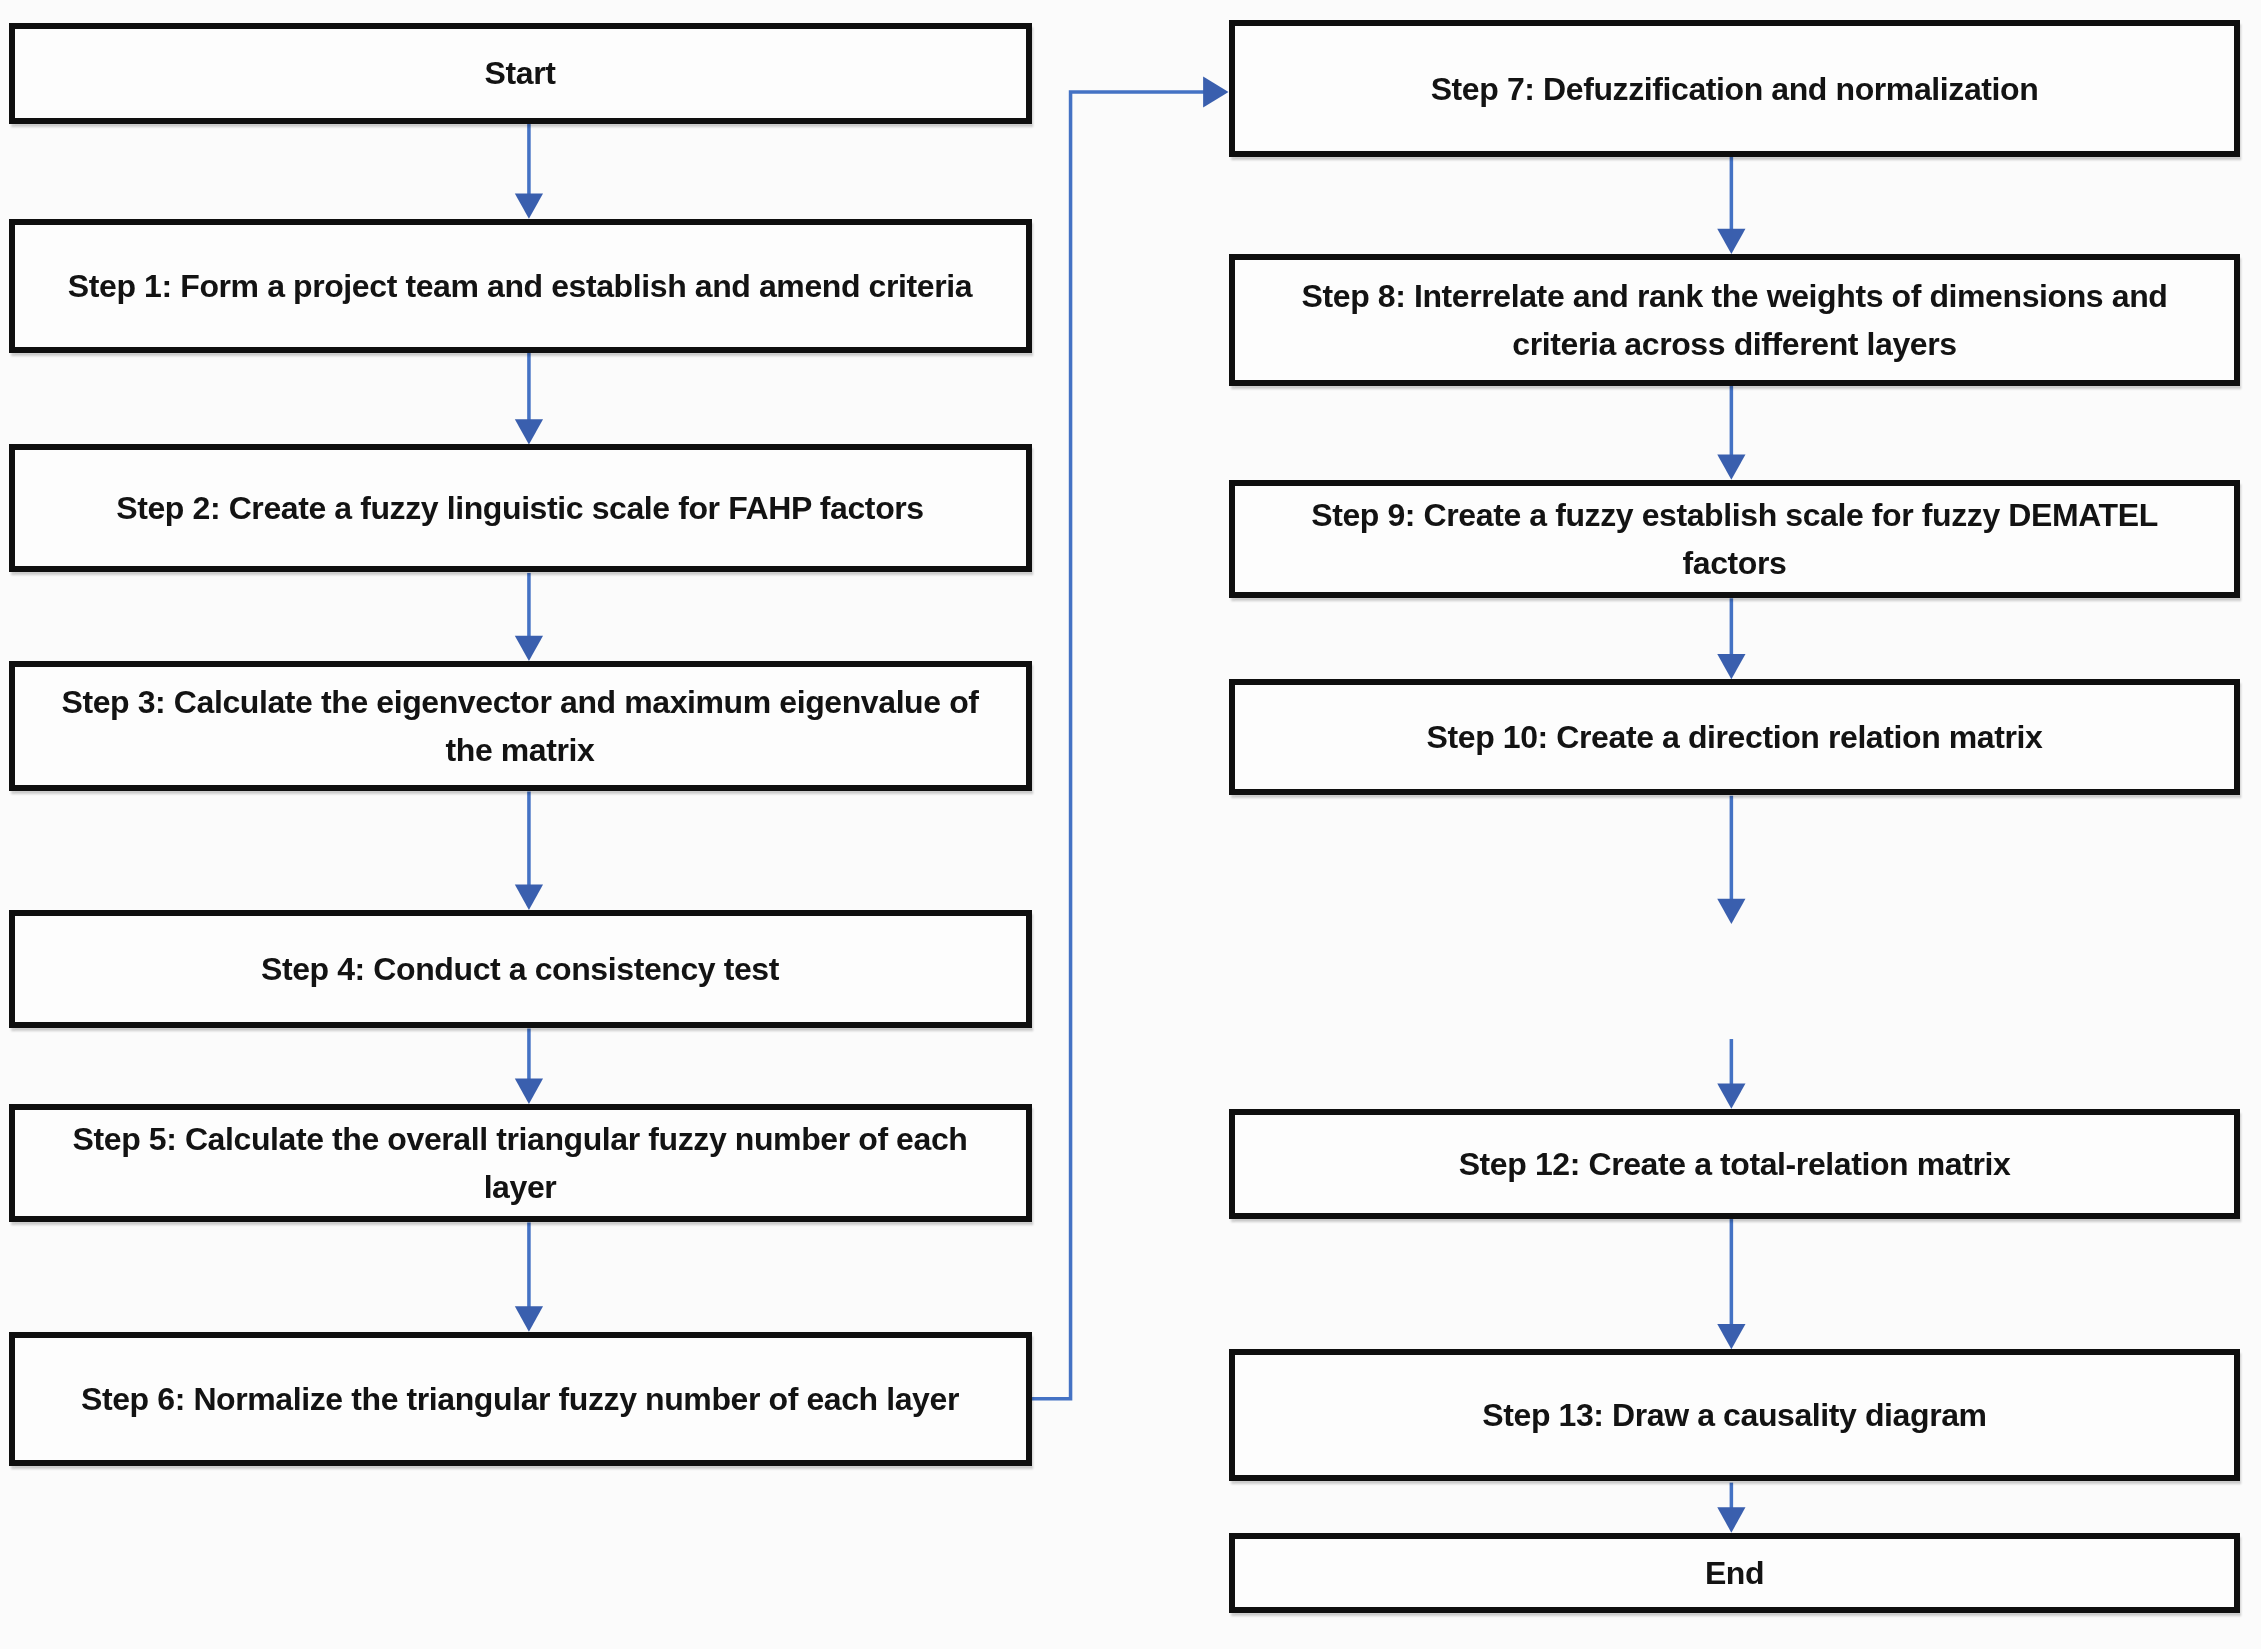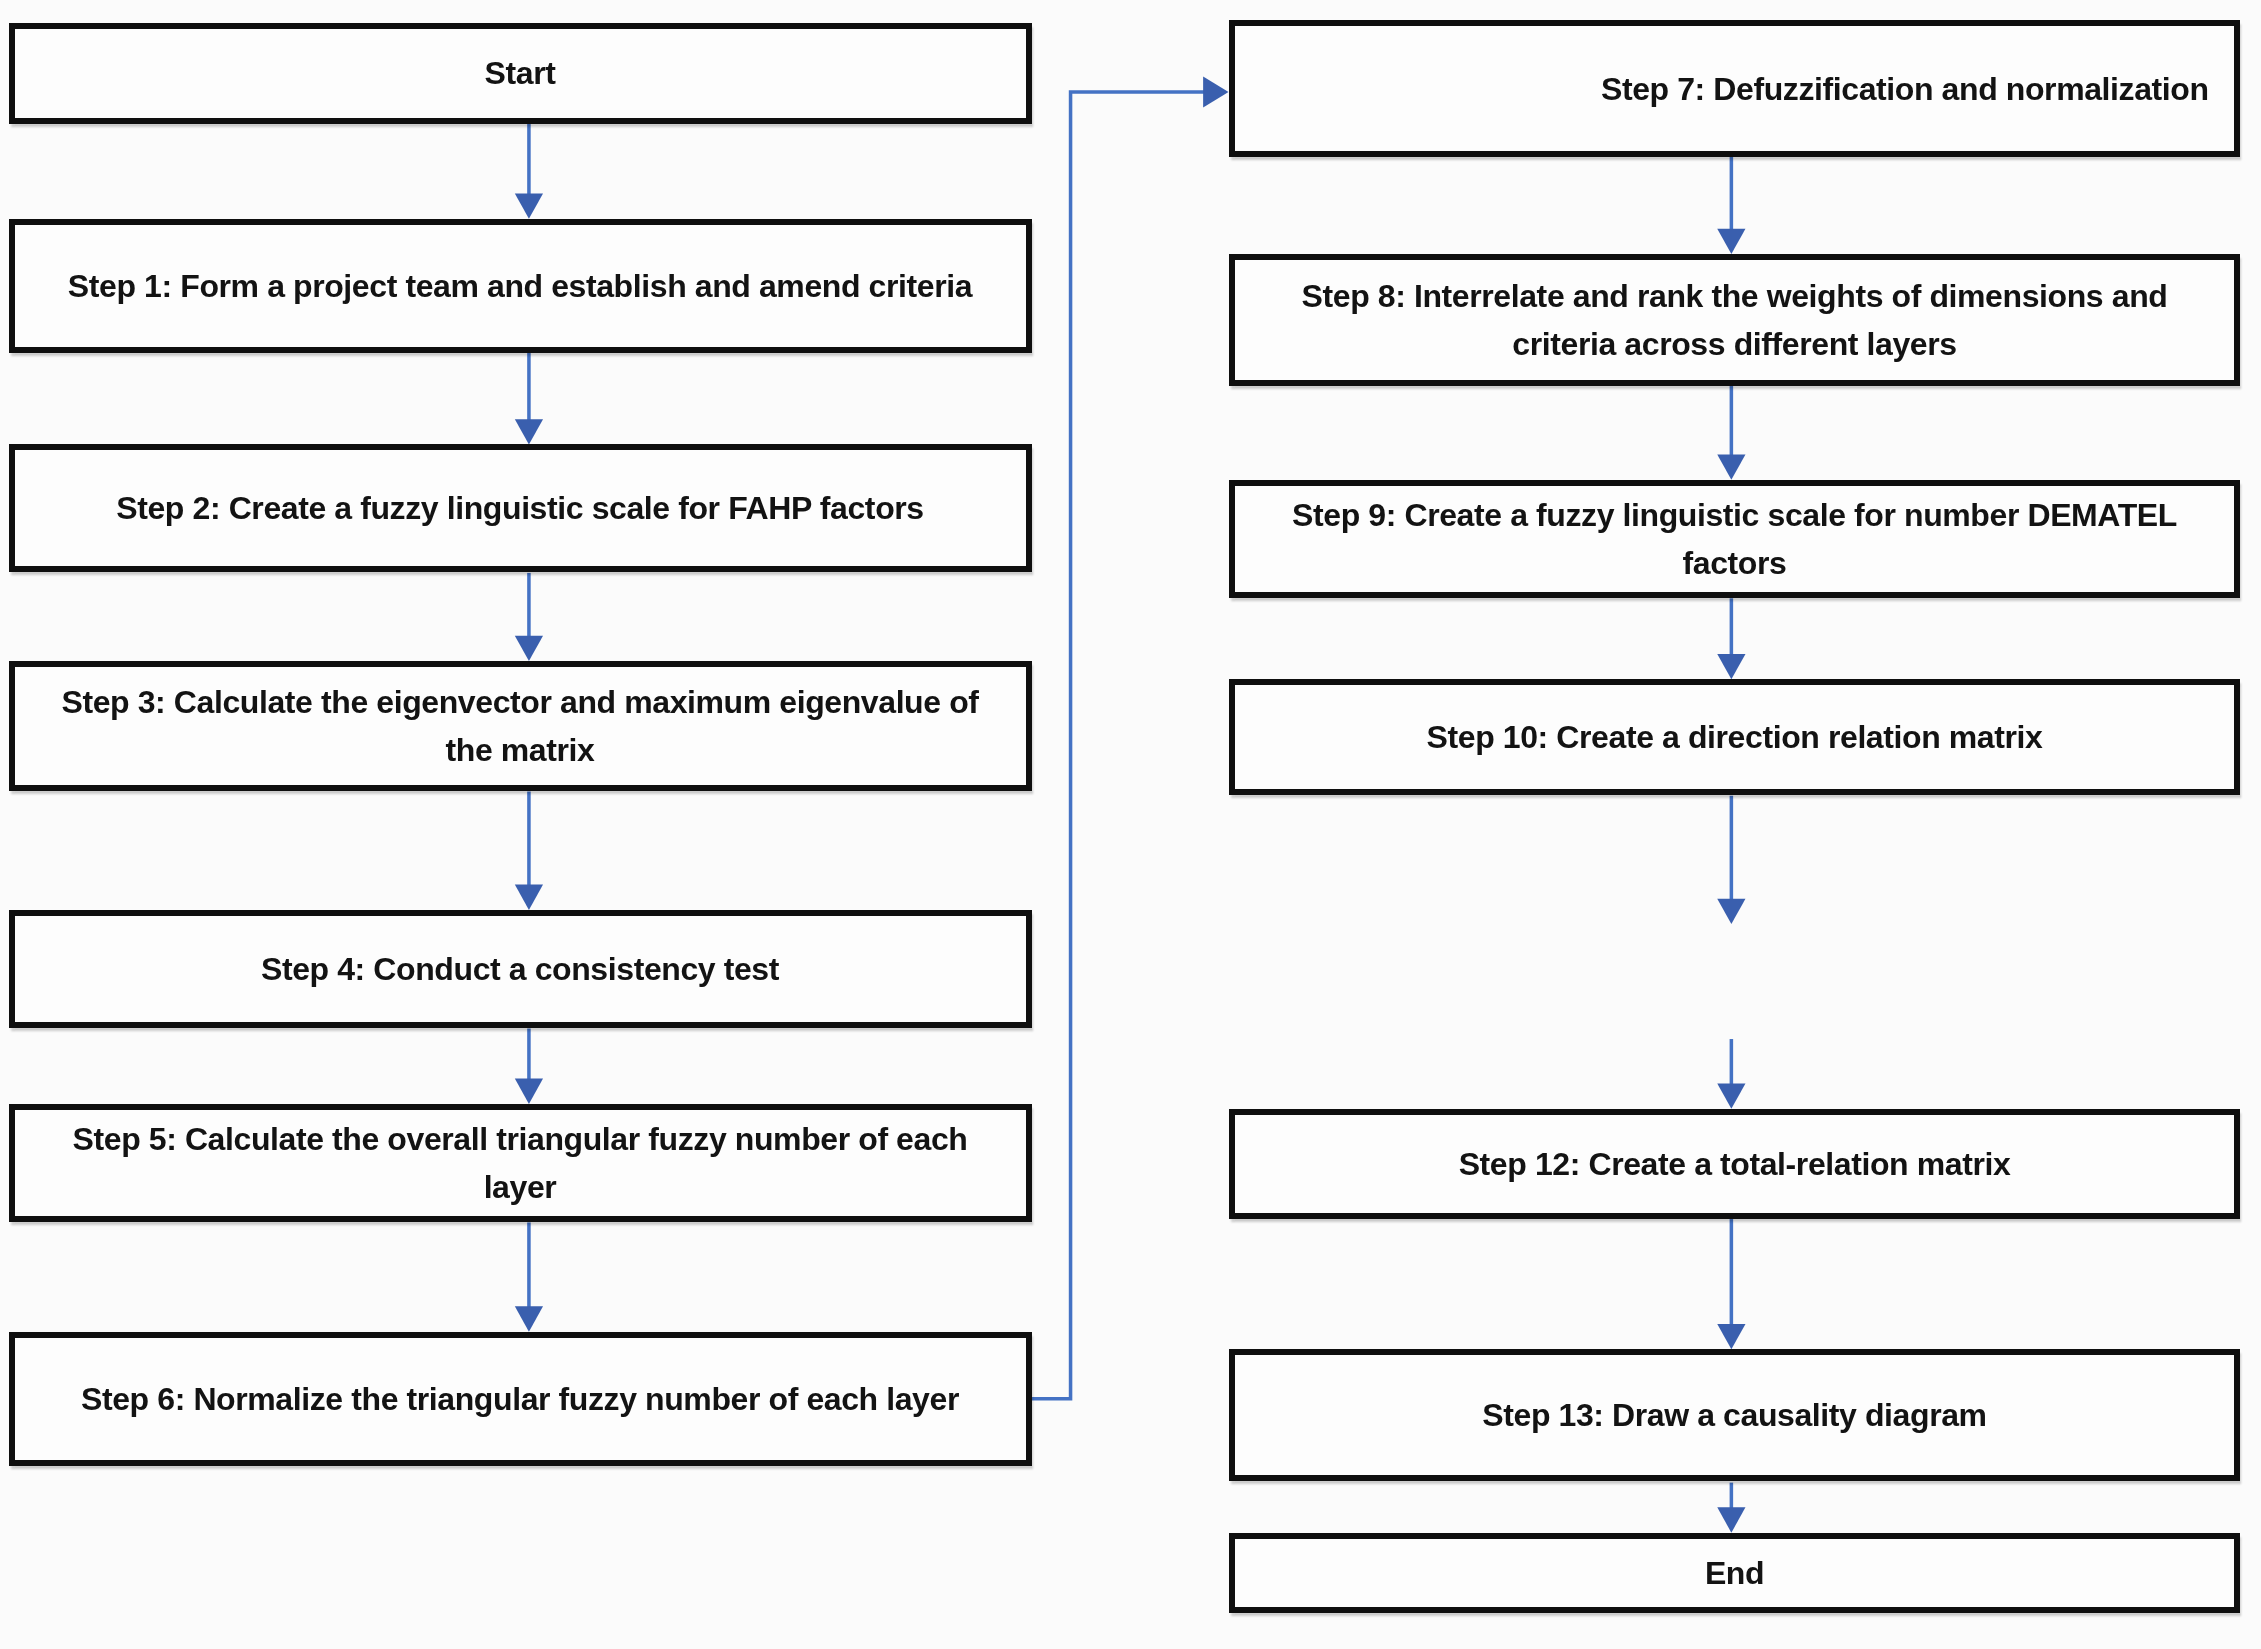--- a/index.html
+++ b/index.html
@@ -39,21 +39,21 @@
   
   .col-left  { left: 8.5px;   width: 1023px; }
   .col-right { left: 1229px; width: 1011px; }
   .n-start { top: 22.6px;   height: 101px; }
   .n-s1    { top: 219px;  height: 134px; align-items: center; }
   .n-s2    { top: 444px;  height: 128px; }
   .n-s3    { top: 661px;  height: 130px; }
   .n-s4    { top: 910px; height: 118px; }
   .n-s5    { top: 1104px; height: 118px; }
   .n-s6    { top: 1332px; height: 134px; }
-  .n-s7    { top: 20px;   height: 137px; justify-content: flex-end; }
+  .n-s7    { top: 20px;   height: 137px; }
   .n-s8    { top: 254px;  height: 132px; }
   .n-s9    { top: 480px;  height: 118px; }
   .n-s10   { top: 679px;  height: 116px; }
   .n-s11   { top: 924px; height: 115px; }
   .n-s12   { top: 1109px; height: 110px; }
   .n-s13   { top: 1349px; height: 132px; justify-content: center; }
   .n-end   { top: 1533px; height: 80px; }
   .edge-line { stroke: #4472C4; stroke-width: 5; fill: none; }
   .edge-head { fill: #3A5FAE; stroke: none; }
 </style>
@@ -146,21 +146,21 @@
     <span class="node-label">Step 6: Normalize the triangular fuzzy number of each layer</span>
   </div>
 
   <div class="node col-right n-s7">
     <span class="node-label">Step 7: Defuzzification and normalization</span>
   </div>
   <div class="node col-right n-s8">
     <span class="node-label">Step 8: Interrelate and rank the weights of dimensions and criteria across different layers</span>
   </div>
   <div class="node col-right n-s9">
-    <span class="node-label">Step 9: Create a fuzzy linguistic scale for number DEMATEL factors</span>
+    <span class="node-label">Step 9: Create a fuzzy establish scale for fuzzy DEMATEL factors</span>
   </div>
   <div class="node col-right n-s10">
     <span class="node-label">Step 10: Create a direction relation matrix</span>
   </div>
   <div class="node col-right n-s12">
     <span class="node-label">Step 12: Create a total-relation matrix</span>
   </div>
   <div class="node col-right n-s13">
     <span class="node-label">Step 13: Draw a causality diagram</span>
   </div>

